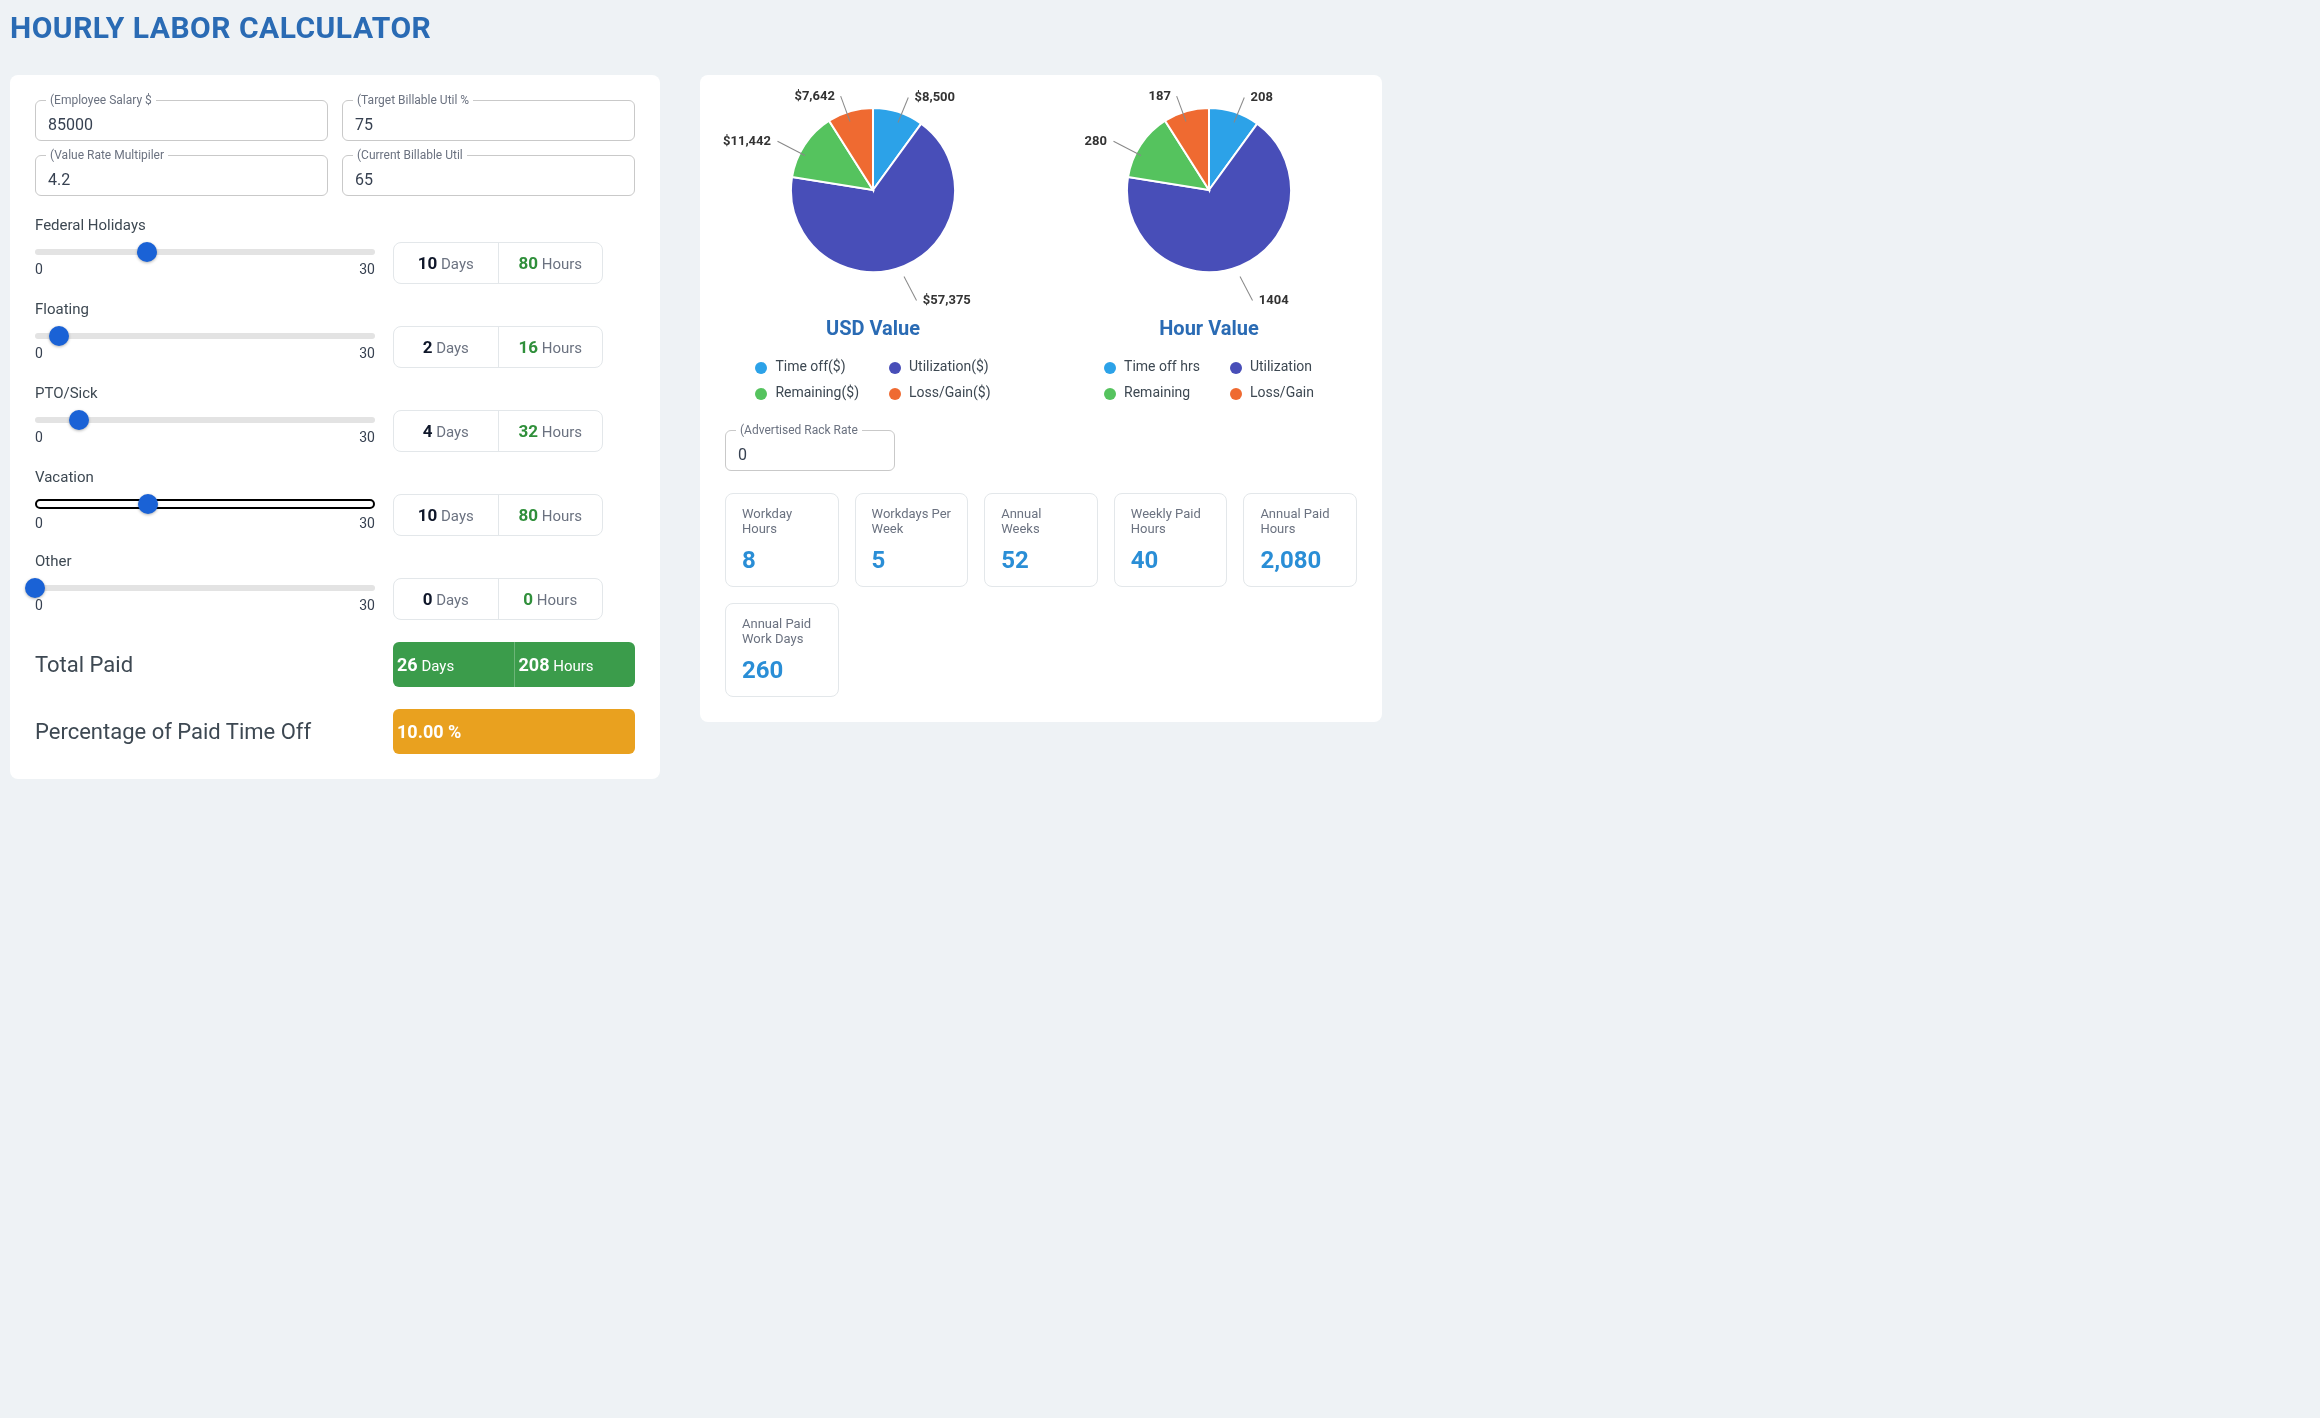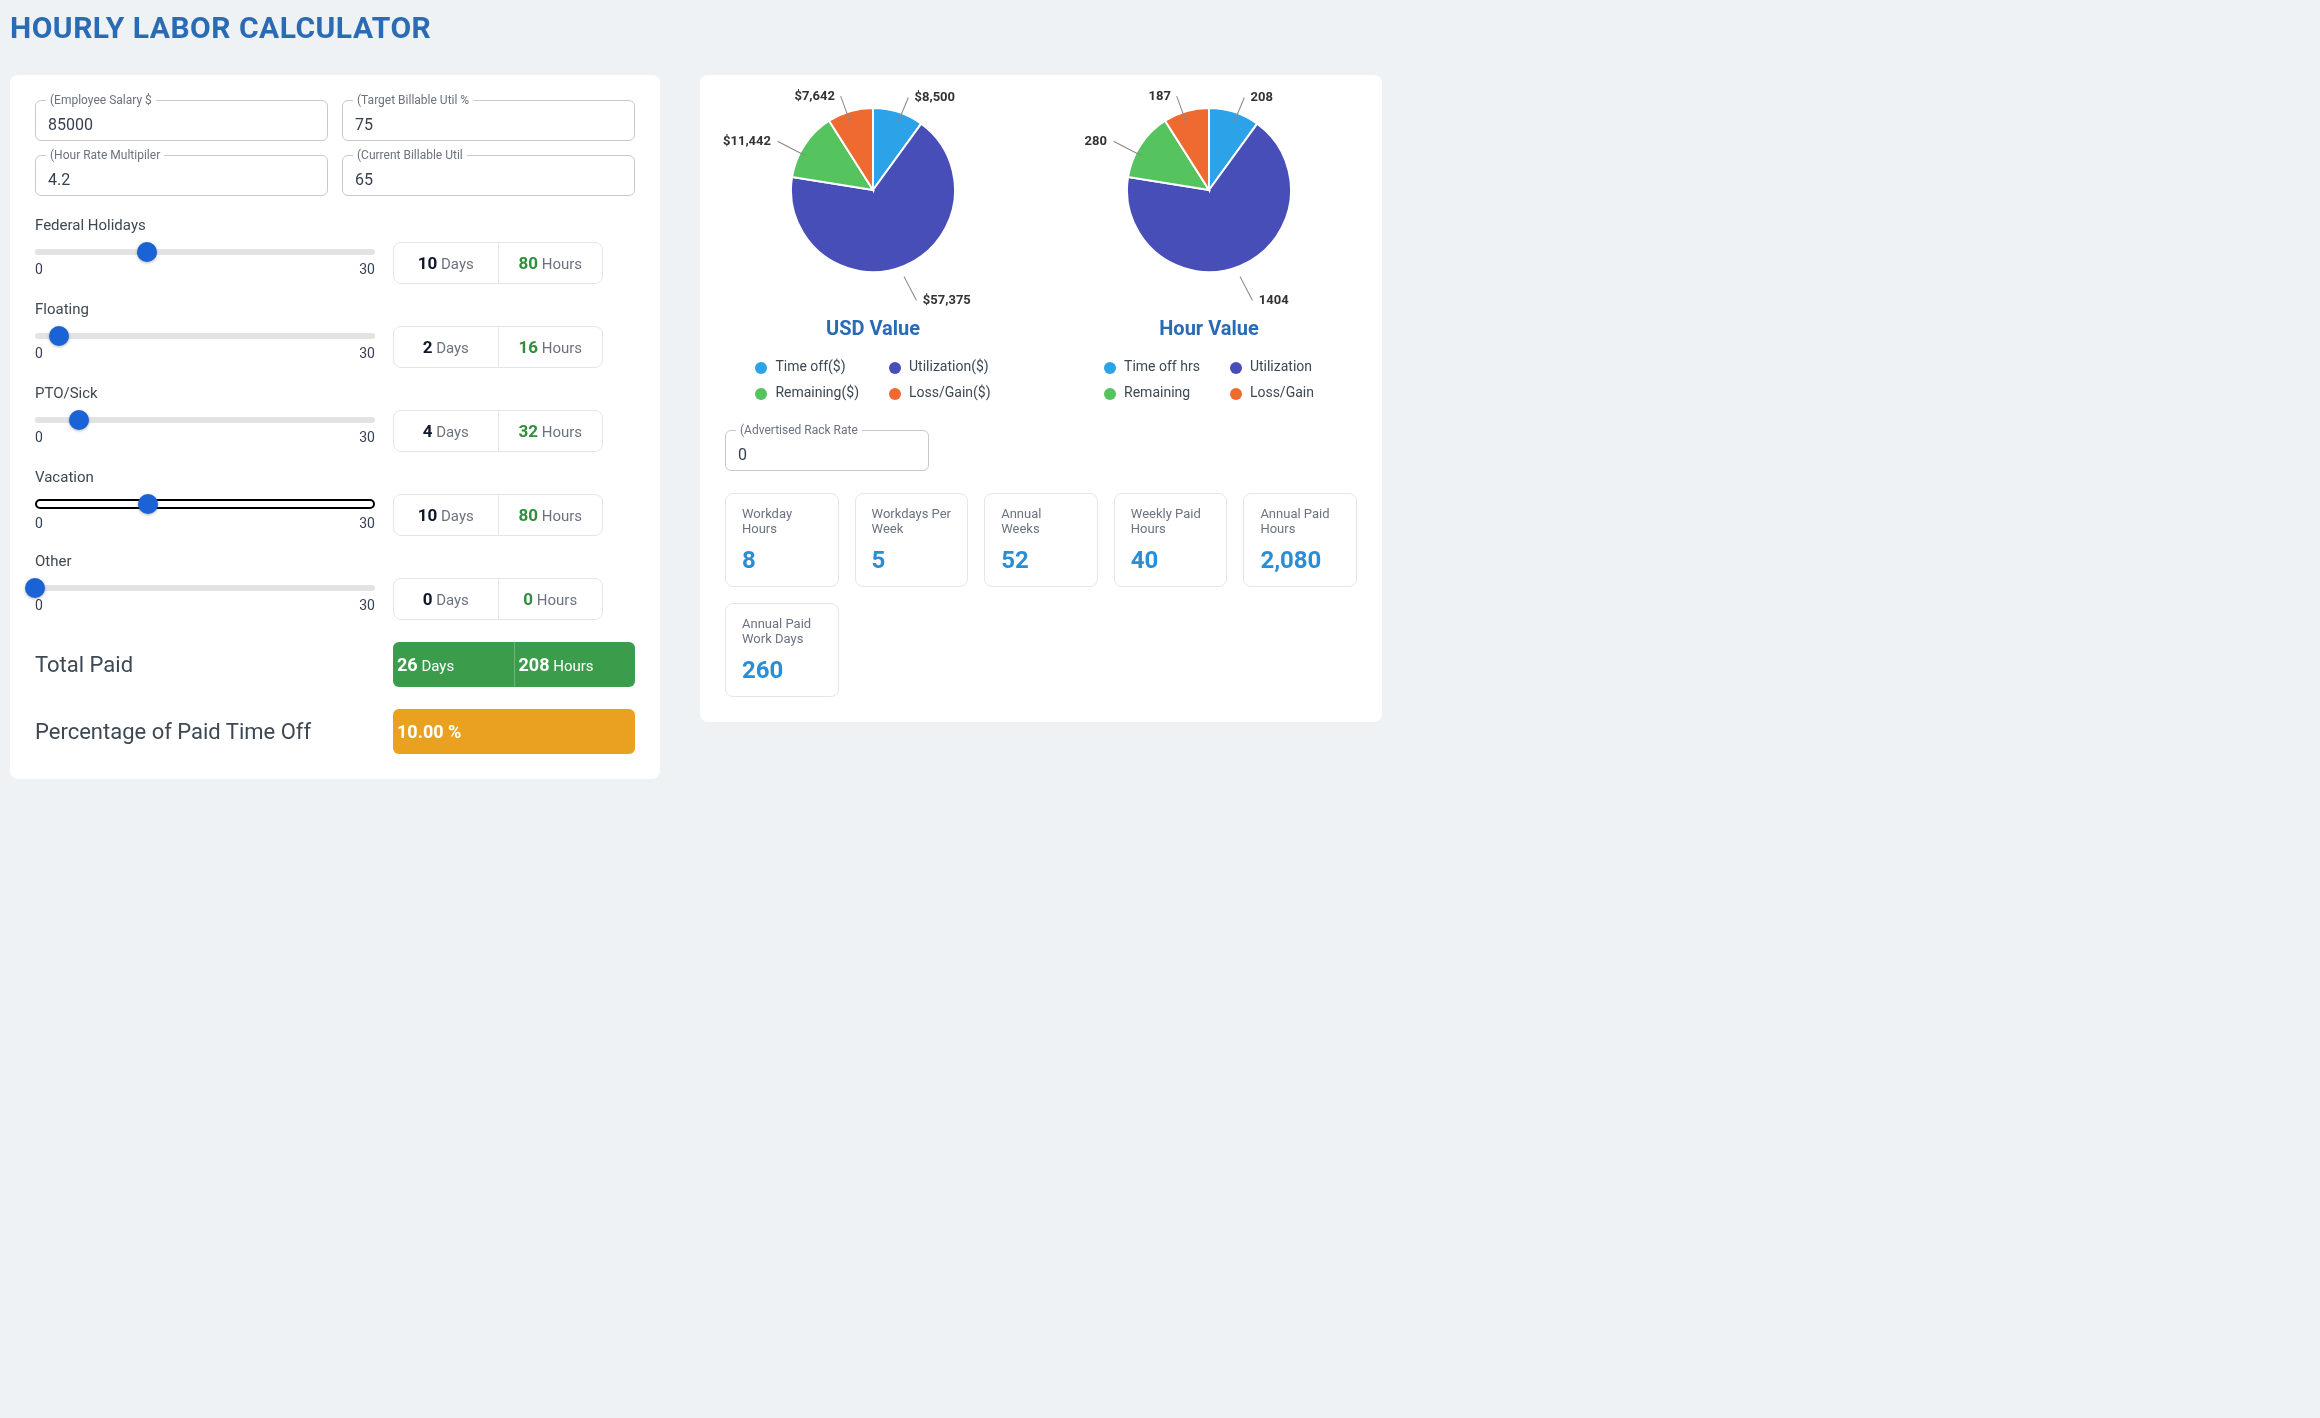--- a/index.html
+++ b/index.html
@@ -40,21 +40,21 @@
   .chart-col{flex:1;text-align:center}
   .pie-wrap{position:relative;width:260px;height:200px;margin:0 auto}
   svg.pie{width:180px;height:180px;display:block;margin:0 auto}
   .pie-label{position:absolute;font-size:13px;font-weight:700;color:#333;white-space:nowrap}
   .pie-line{position:absolute;border-top:1px solid #888;transform-origin:left center}
   .chart-title{font-size:20px;font-weight:700;color:#2a6bb4;margin:16px 0 18px}
   .legend{display:grid;grid-template-columns:auto auto;gap:10px 30px;justify-content:center;font-size:14px;color:#3d4852}
   .lg{display:flex;align-items:flex-end;gap:8px}
   .dot{width:12px;height:12px;border-radius:50%;display:inline-block}
   .rack{margin:30px 0 22px}
-  .rack .field{width:204px}
+  .rack .field{width:170px}
   .stats-grid{display:grid;grid-template-columns:1fr 1fr 1fr 1fr 1fr;gap:16px}
   .stat{border:1px solid #e3e7ea;border-radius:8px;padding:12px 16px}
   .stat-label{font-size:13px;color:#6b7280;margin-bottom:10px}
   .stat-value{font-size:24px;font-weight:700;color:#2a8ed6}
 </style>
 </head>
 <body>
 
 <h1>HOURLY LABOR CALCULATOR</h1>
 
@@ -63,21 +63,21 @@
     <div class="inputs-grid" id="inputs-grid">
         <div class="field">
        <legend>Employee Salary $</legend>
        <div class="field-value">85000</div>
      </div>
         <div class="field">
        <legend>Target Billable Util %</legend>
        <div class="field-value">75</div>
      </div>
         <div class="field">
-       <legend>Hour Rate Multipiler</legend>
+       <legend>Value Rate Multipiler</legend>
        <div class="field-value">4.2</div>
      </div>
         <div class="field">
        <legend>Current Billable Util</legend>
        <div class="field-value">65</div>
      </div>
       </div>
     <div id="sliders">
         <div class="slider-block">
       <div class="slider-label">Federal Holidays</div>

